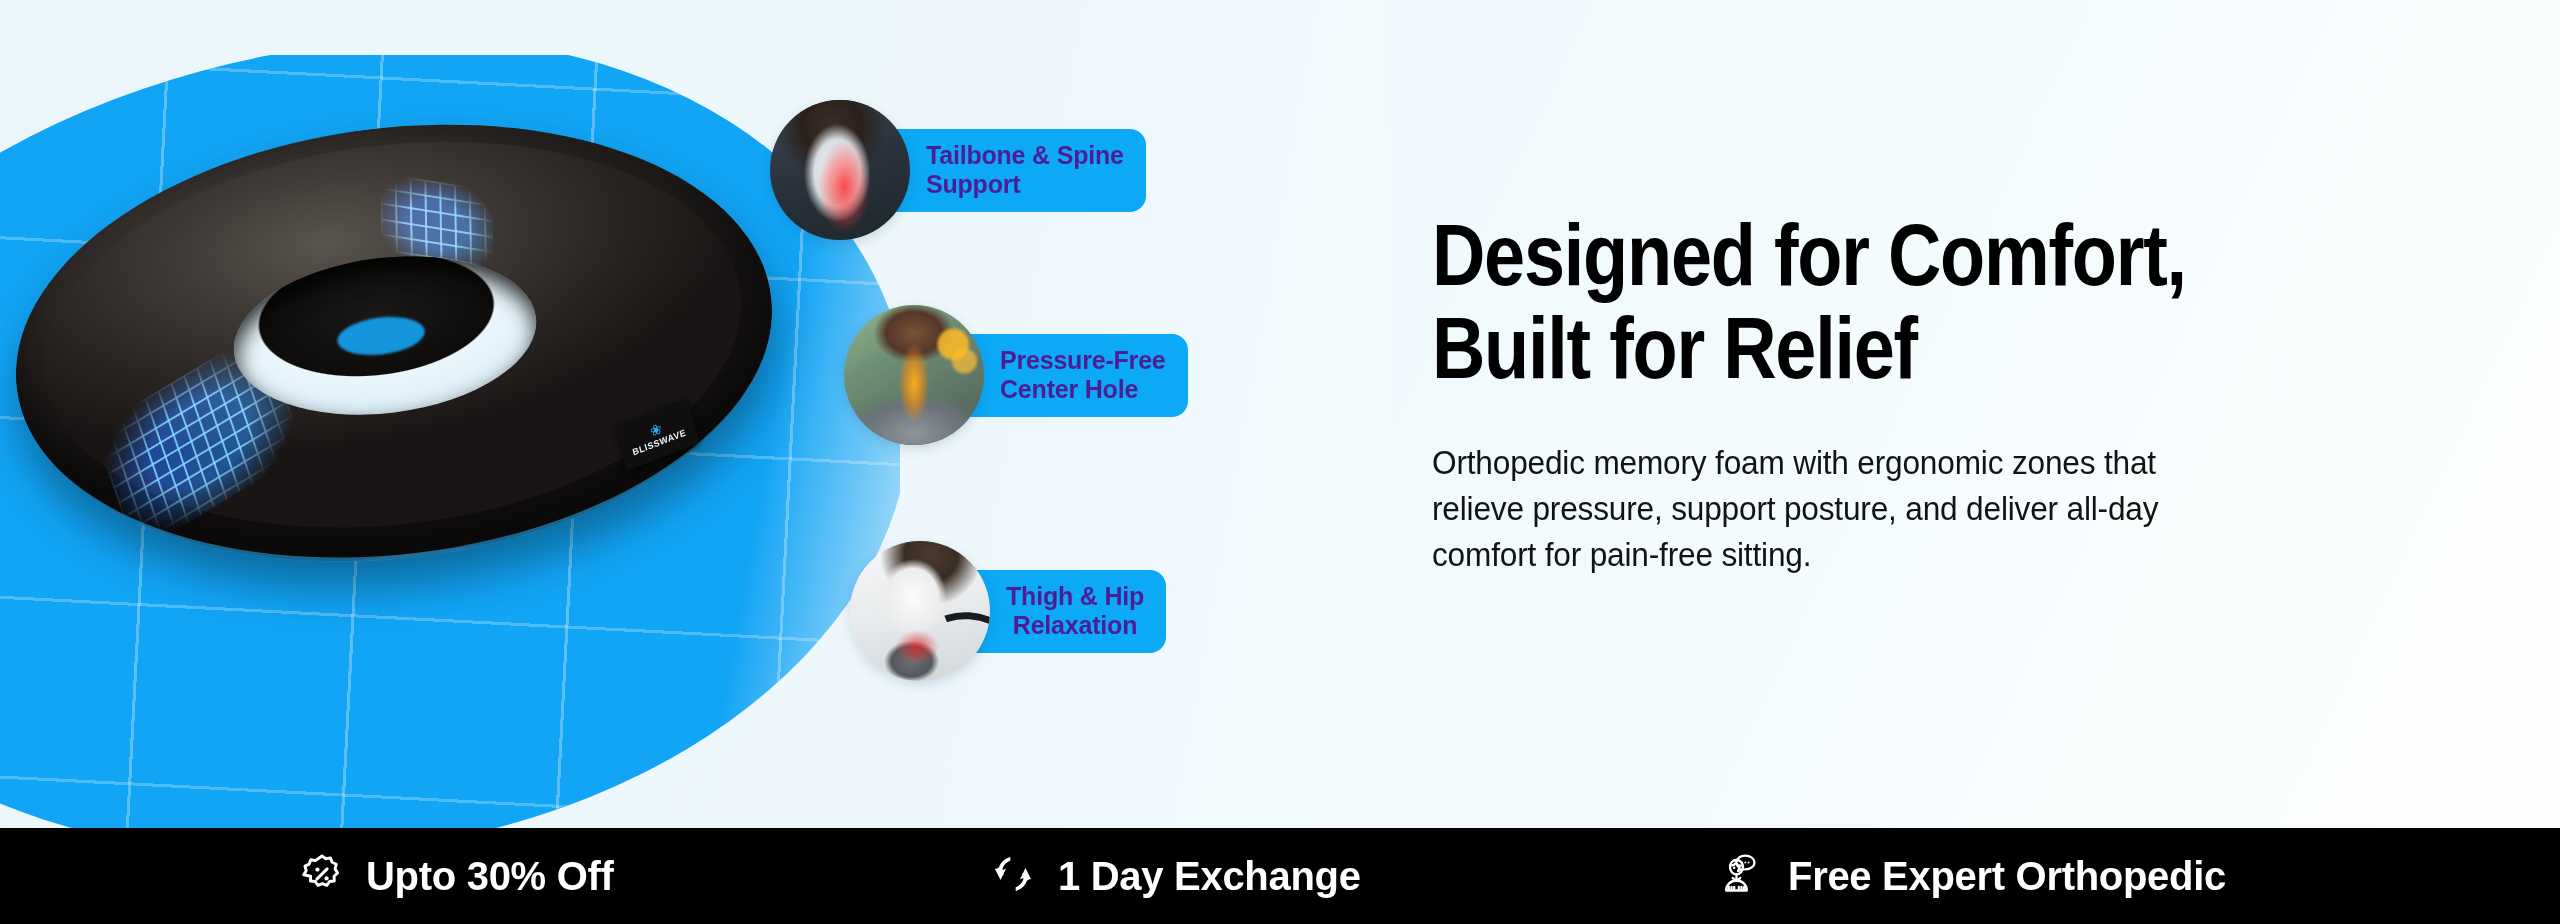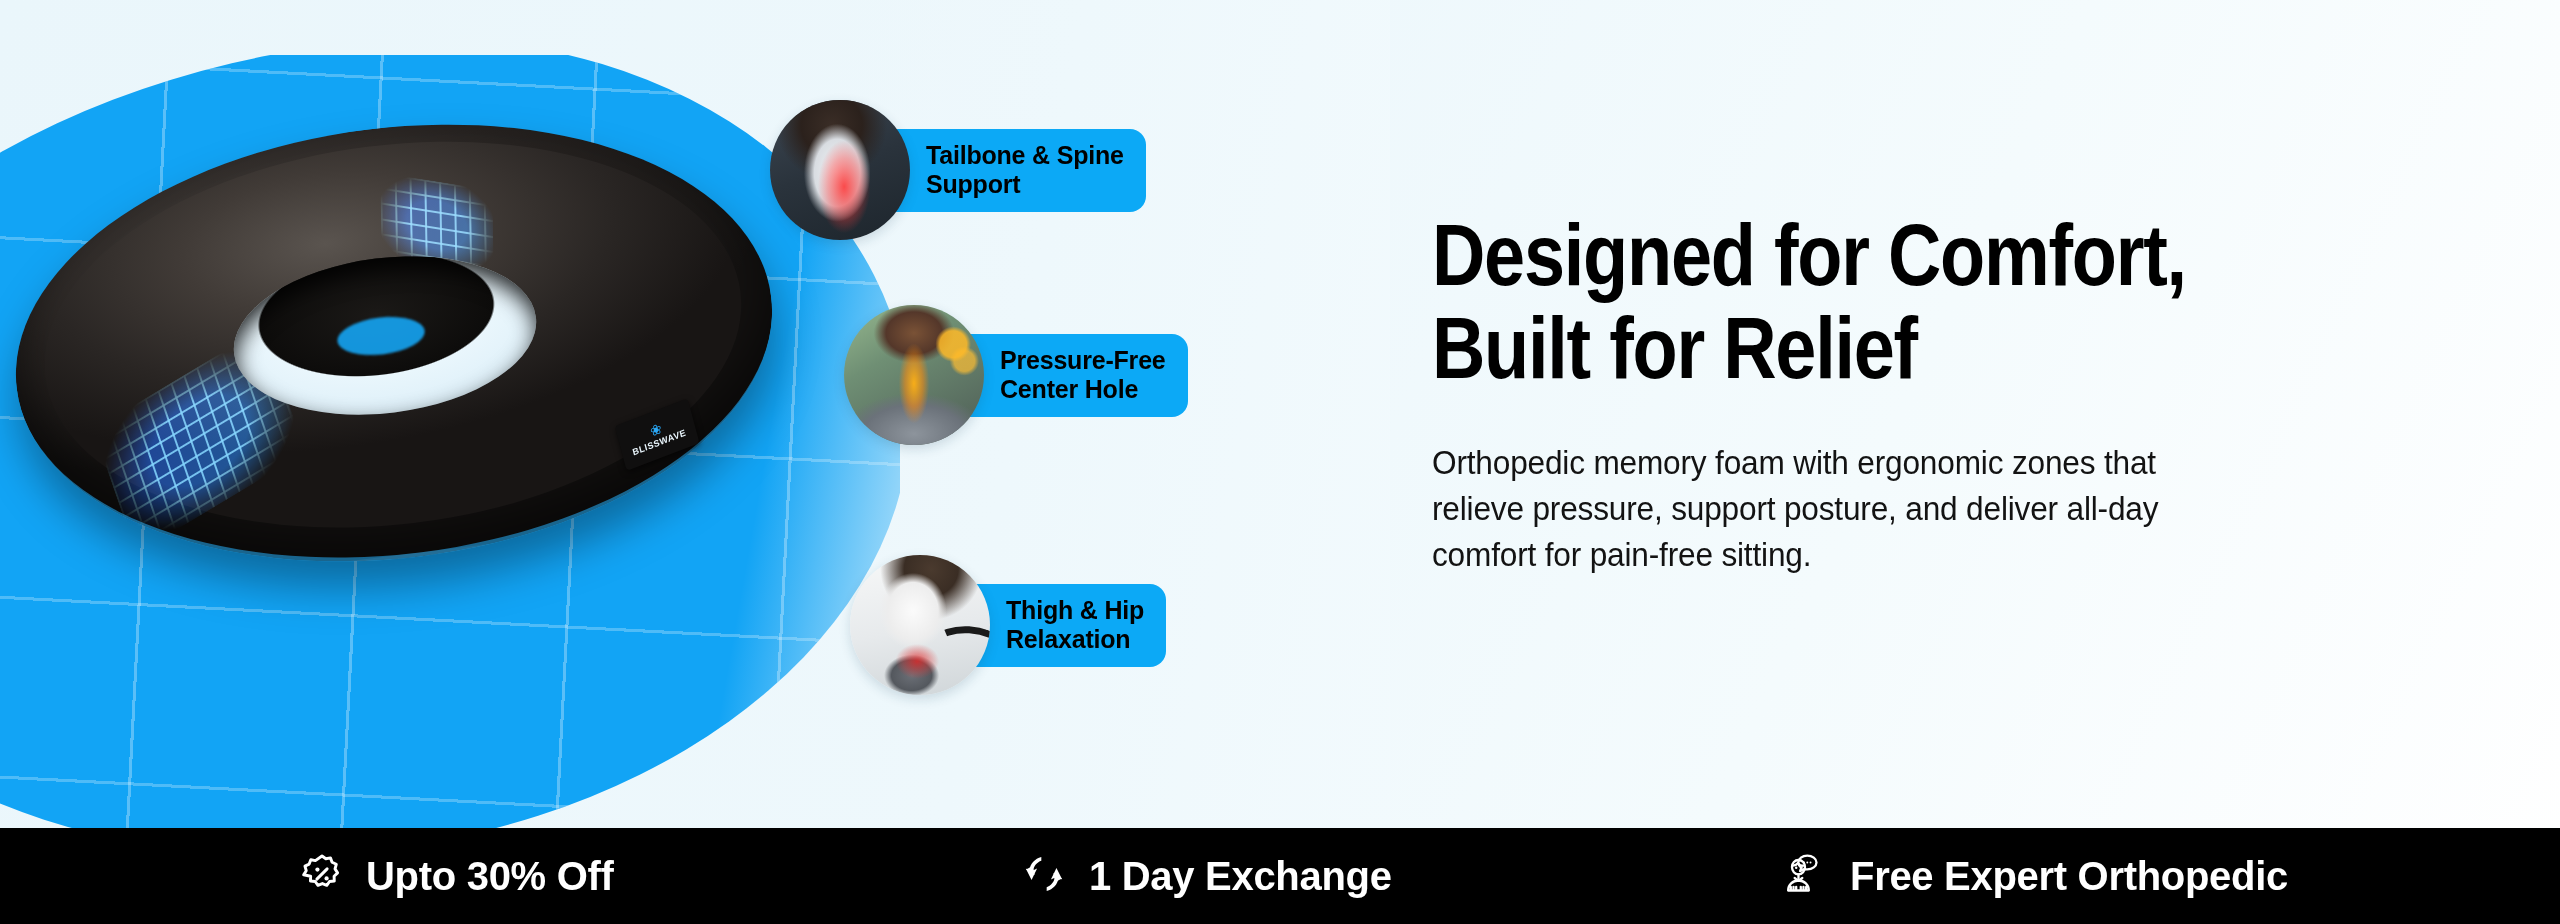--- a/index.html
+++ b/index.html
@@ -166,38 +166,38 @@
     width: 620px;
     height: 650px;
   }
   .feature {
     position: absolute;
     display: flex;
     align-items: center;
   }
   .feature-1 { left: 0;   top: 0;   }
   .feature-2 { left: 74px; top: 205px; }
-  .feature-3 { left: 80px; top: 455px; }
+  .feature-3 { left: 80px; top: 441px; text-align: center; }
 
   .feature-thumb {
     position: relative;
     width: 140px;
     height: 140px;
     border-radius: 50%;
     overflow: hidden;
     flex: none;
     z-index: 2;
     box-shadow: 0 4px 12px rgba(20,60,90,.16);
   }
   .feature-pill {
     margin-left: -62px;
     padding: 12px 22px 12px 78px;
     border-radius: 16px;
     background: #0ca9f6;
-    color: #000000;
+    color: #4c1d95;
     font-size: 25px;
     font-weight: 600;
     line-height: 1.18;
     letter-spacing: -.2px;
     z-index: 1;
     white-space: pre-line;
     min-height: 46px;
     display: flex;
     align-items: center;
   }
@@ -281,21 +281,20 @@
     background: #000000;
     display: flex;
     align-items: center;
   }
   .strip-inner {
     width: 100%;
     display: flex;
     align-items: center;
     padding-left: 300px;
     box-sizing: border-box;
-    gap: 31px;
   }
   .strip-item {
     display: flex;
     align-items: center;
     gap: 22px;
     color: #ffffff;
   }
   .strip-item:nth-child(1) { width: 690px; }
   .strip-item:nth-child(2) { width: 730px; }
   .strip-label {

